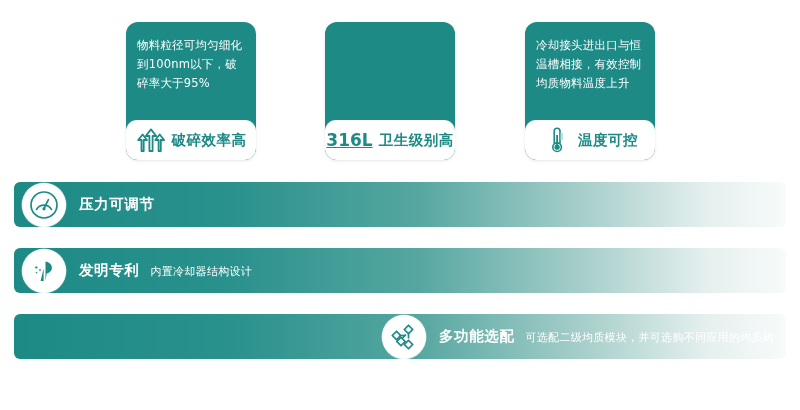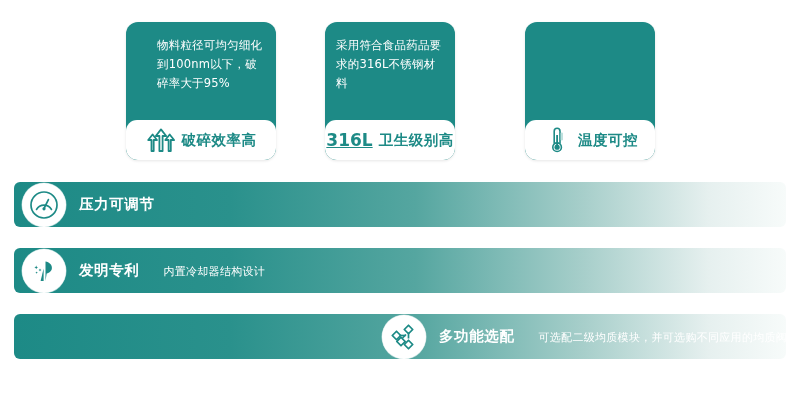--- a/index.html
+++ b/index.html
@@ -13,21 +13,21 @@
   
   .cards{
     position:absolute;left:0;top:0;width:800px;height:172px;
   }
   .card{
     position:absolute;top:22px;width:130px;height:138px;
     background:#1d8a86;border-radius:12px;
     box-shadow:0 1px 3px rgba(0,0,0,0.10);
     overflow:hidden;
   }
-  .card-1{left:126px;padding-left:20px;}
+  .card-1{left:126px;}
   .card-2{left:325px;}
   .card-3{left:525px;}
 
   .card-body{
     padding:14px 11px 0 11px;
     color:#ffffff;
     font-size:11.5px;
     line-height:19px;
     letter-spacing:0.2px;
     height:86px;
@@ -75,21 +75,21 @@
   .feature.f-left{left:8px;}
   .feature.f-right{left:368px;}
 
   .ficon{
     width:44px;height:44px;border-radius:50%;
     background:#ffffff;
     display:flex;align-items:center;justify-content:center;
     flex:0 0 auto;
     box-shadow:0 0 0 0.5px rgba(255,255,255,0.6);
   }
-  .ftext{margin-left:13px;display:flex;align-items:baseline;gap:24px;}
+  .ftext{margin-left:13px;display:flex;align-items:baseline;gap:11px;}
   .ftitle{
     color:#ffffff;font-size:14.5px;font-weight:bold;letter-spacing:0.6px;
   }
   .fdesc{
     color:#ffffff;font-size:11px;letter-spacing:0.3px;
   }
   
   .feature.f-right .ftitle,.feature.f-right .fdesc{color:#ffffff;}
 
   svg{display:block;}
@@ -111,28 +111,28 @@
               <path d="M13.4 24 V9 L9.8 9 L15 2.4 L20.2 9 L16.6 9 V24 Z"></path>
               <path d="M22.6 24 V13 L19.3 13 L23.7 7.5 L28.1 13 L24.8 13 V24 Z"></path>
             </g>
           </svg>
         </span>
         <span class="card-foot-label">破碎效率高</span>
       </div>
     </div>
 
     <div class="card card-2">
-      <div class="card-body">采用符合食品药品要求的316L不锈钢材料</div>
       <div class="card-foot">
         <span class="badge-316">316L</span>
         <span class="card-foot-label">卫生级别高</span>
       </div>
     </div>
 
     <div class="card card-3">
+      <div class="card-body">冷却接头进出口与恒温槽相接，有效控制均质物料温度上升</div>
       <div class="card-foot">
         <span class="card-foot-icon">
           <svg width="18" height="28" viewBox="0 0 18 28">
             <g fill="none" stroke="#1d8a86" stroke-width="1.6">
               <path d="M6.2 17.6 V5.2 a2.9 2.9 0 0 1 5.8 0 V17.6"></path>
               <circle cx="9.1" cy="21.2" r="4.3"></circle>
             </g>
             <rect x="8.2" y="9" width="1.8" height="11" fill="#1d8a86"></rect>
             <circle cx="9.1" cy="21.2" r="2.6" fill="#1d8a86"></circle>
             <rect x="12.6" y="6.4" width="2.4" height="8" rx="1.2" fill="#bfe0de"></rect>

